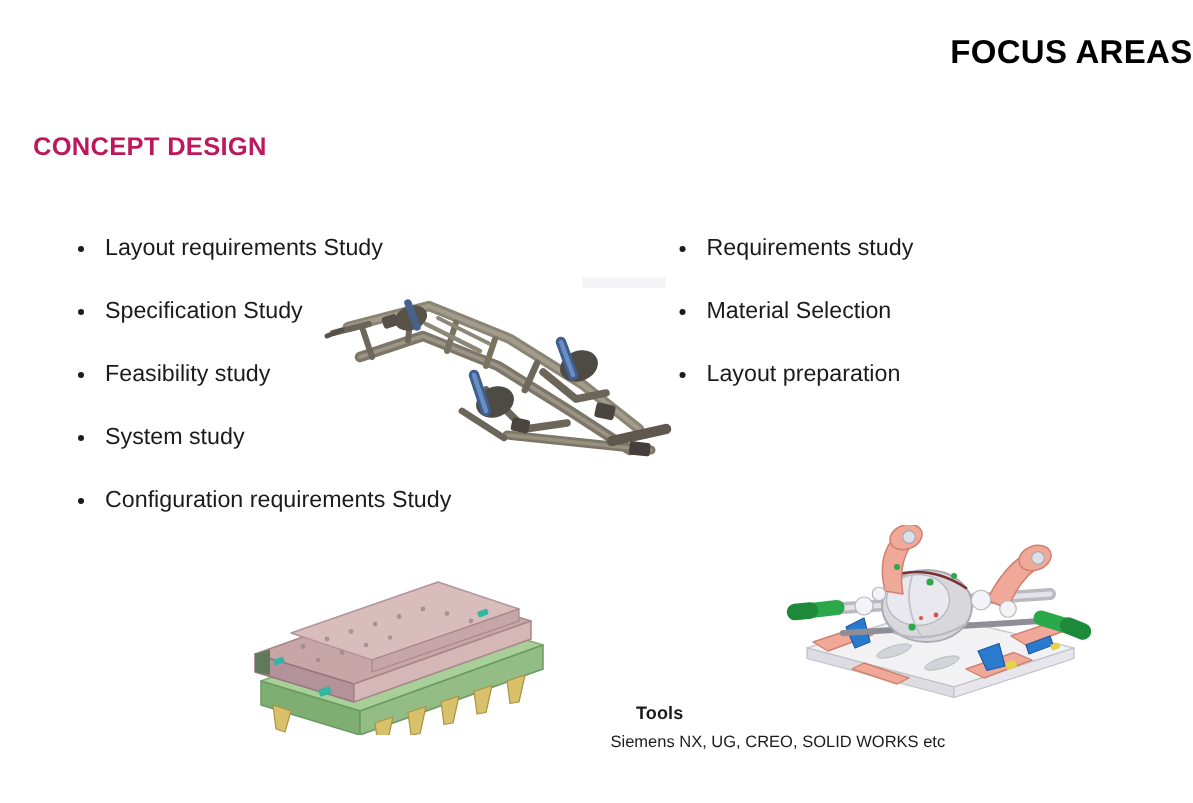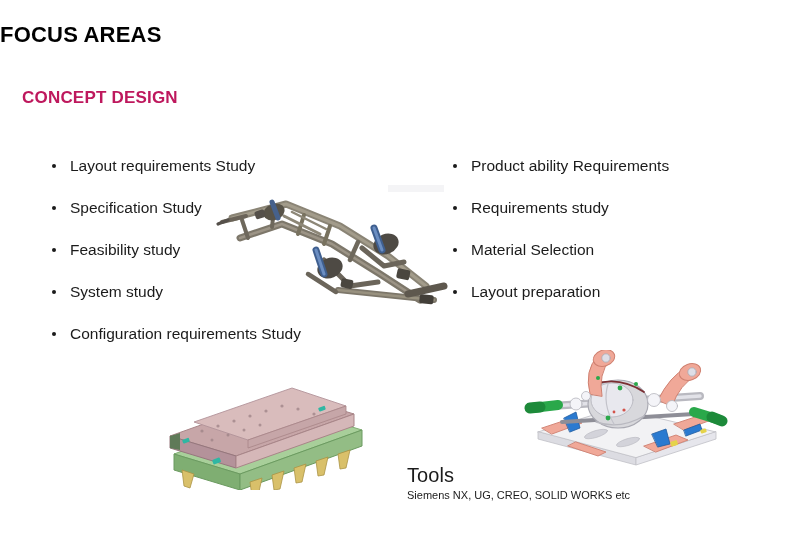--- a/index.html
+++ b/index.html
@@ -18,21 +18,21 @@
     background: #ffffff;
     overflow: hidden;
   }
 
   
   .slide-title {
     position: absolute;
     top: 22px;
     left: 0;
     width: 795px;
-    text-align: left;
+    text-align: right;
     font-size: 22px;
     font-weight: bold;
     letter-spacing: 0.2px;
     color: #000000;
   }
   .section-title {
     position: absolute;
     top: 88px;
     left: 22px;
     font-size: 17px;
@@ -71,24 +71,25 @@
   }
 
   
   .tools-block {
     position: absolute;
     left: 407px;
     top: 466px;
     color: #1b1b1b;
   }
   .tools-heading {
-    font-size: 20px;
-    font-weight: normal;
+    font-size: 12px;
+    font-weight: bold;
     line-height: 19px;
     letter-spacing: 0.1px;
+    margin-left: 17px;
   }
   .tools-list {
     font-size: 11px;
     line-height: 21px;
     white-space: nowrap;
   }
 
   
   .art { position: absolute; }
   #art-chassis { left: 212px; top: 182px; width: 244px; height: 136px; }
@@ -131,24 +132,20 @@
       <span class="dot"></span>
       <span>System study</span>
     </li>
     <li class="bullet-item">
       <span class="dot"></span>
       <span>Configuration requirements Study</span>
     </li>
   </ul>
 
   <ul class="bullet-col" id="col-right">
-    <li class="bullet-item">
-      <span class="dot"></span>
-      <span>Product ability Requirements</span>
-    </li>
     <li class="bullet-item">
       <span class="dot"></span>
       <span>Requirements study</span>
     </li>
     <li class="bullet-item">
       <span class="dot"></span>
       <span>Material Selection</span>
     </li>
     <li class="bullet-item">
       <span class="dot"></span>

